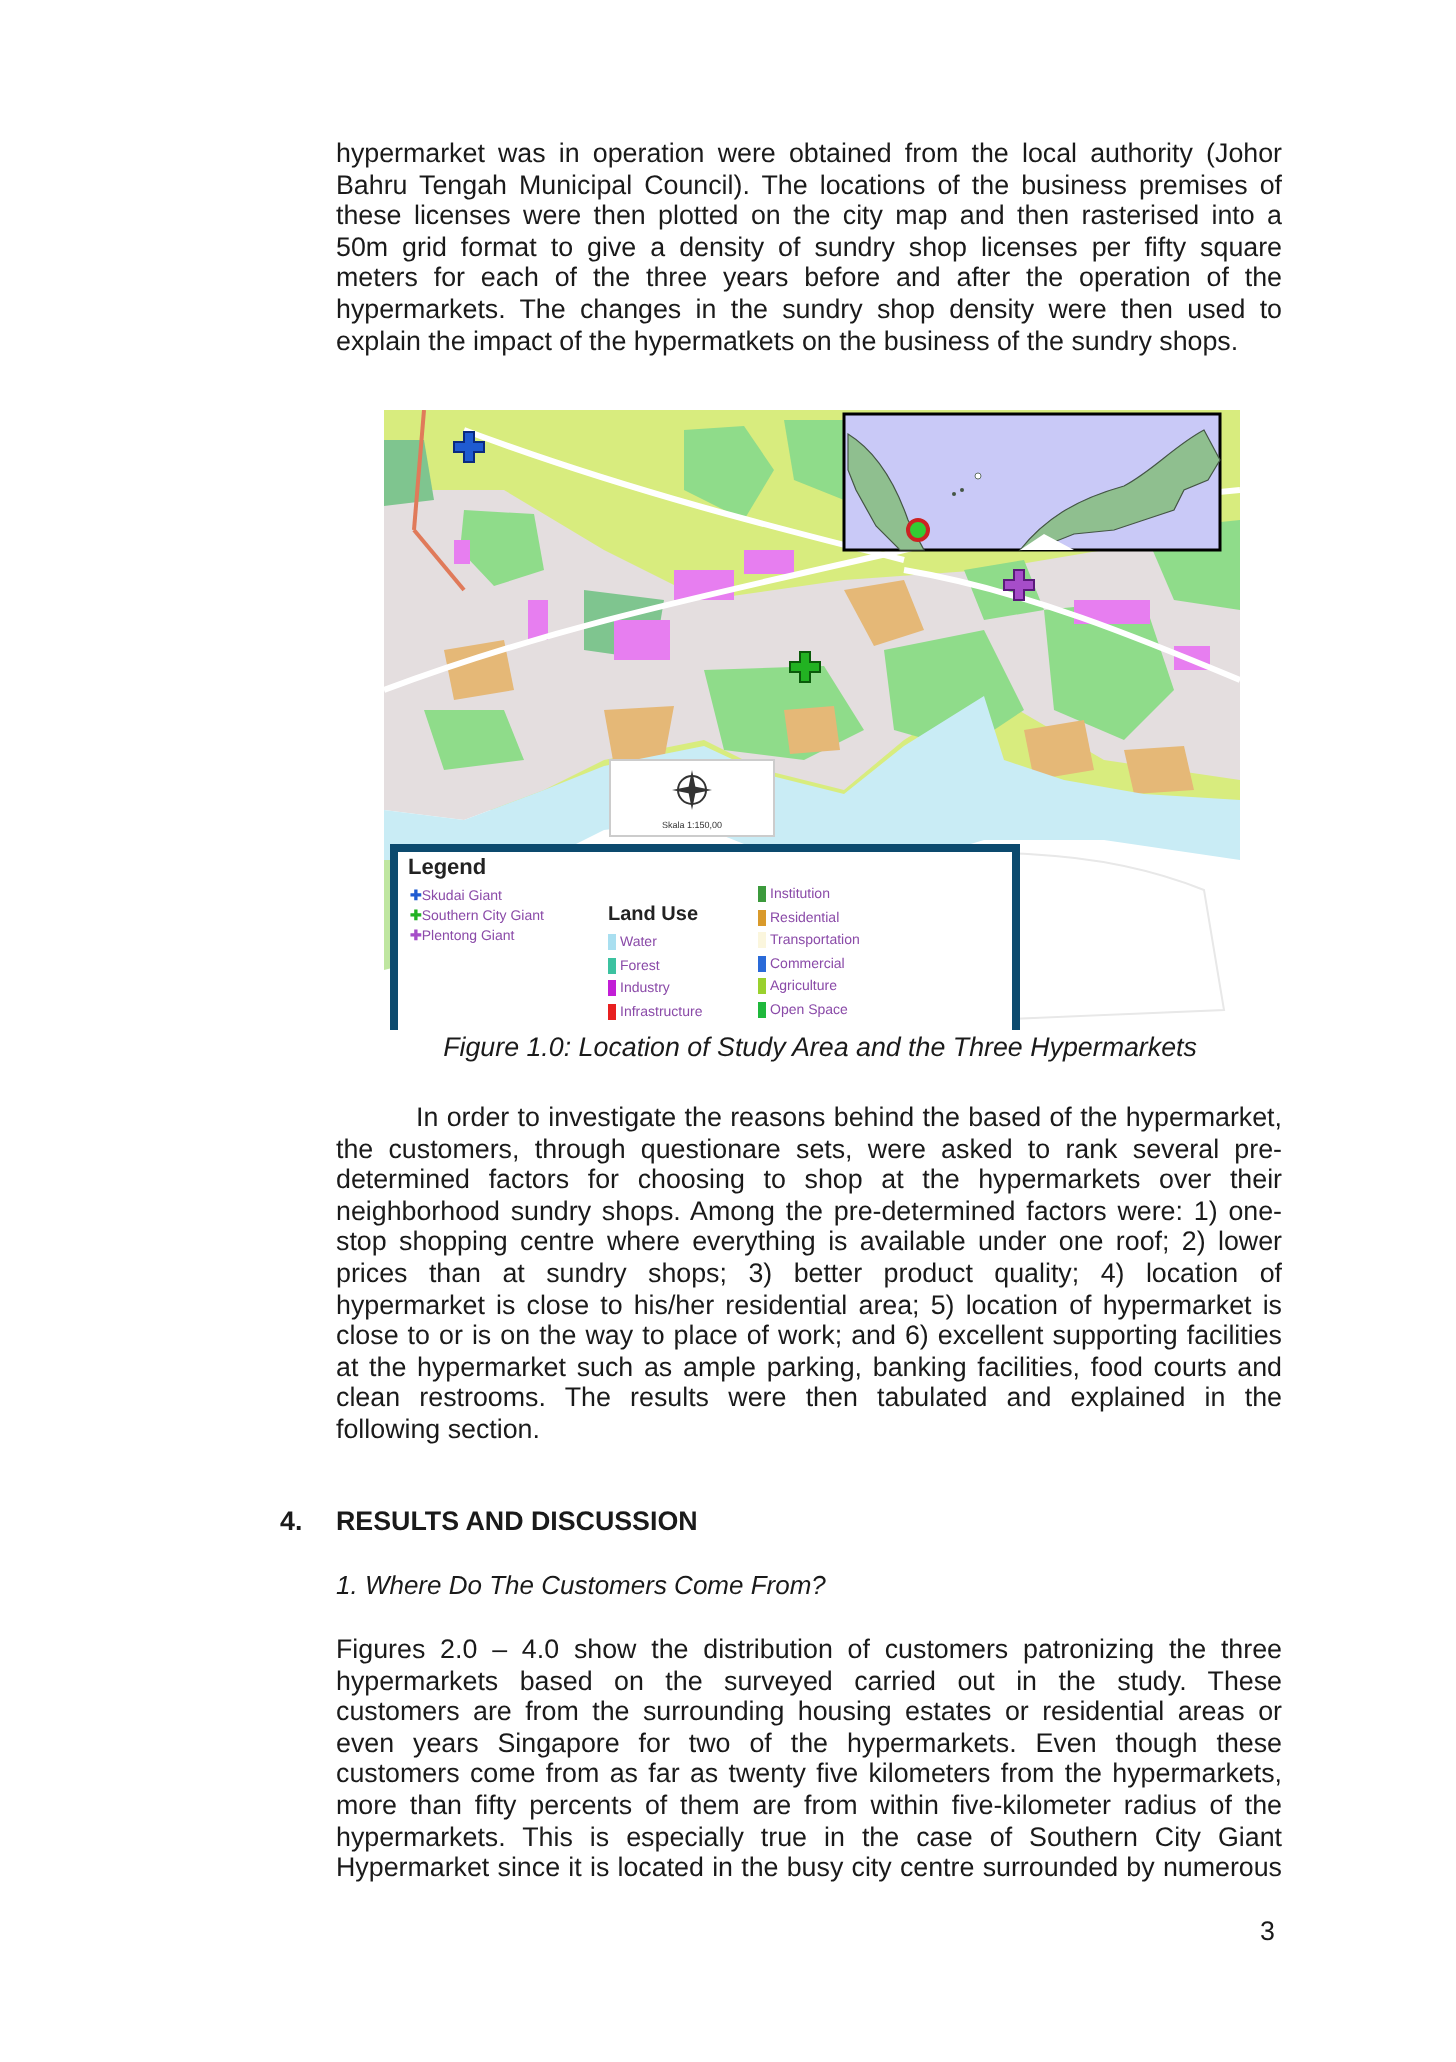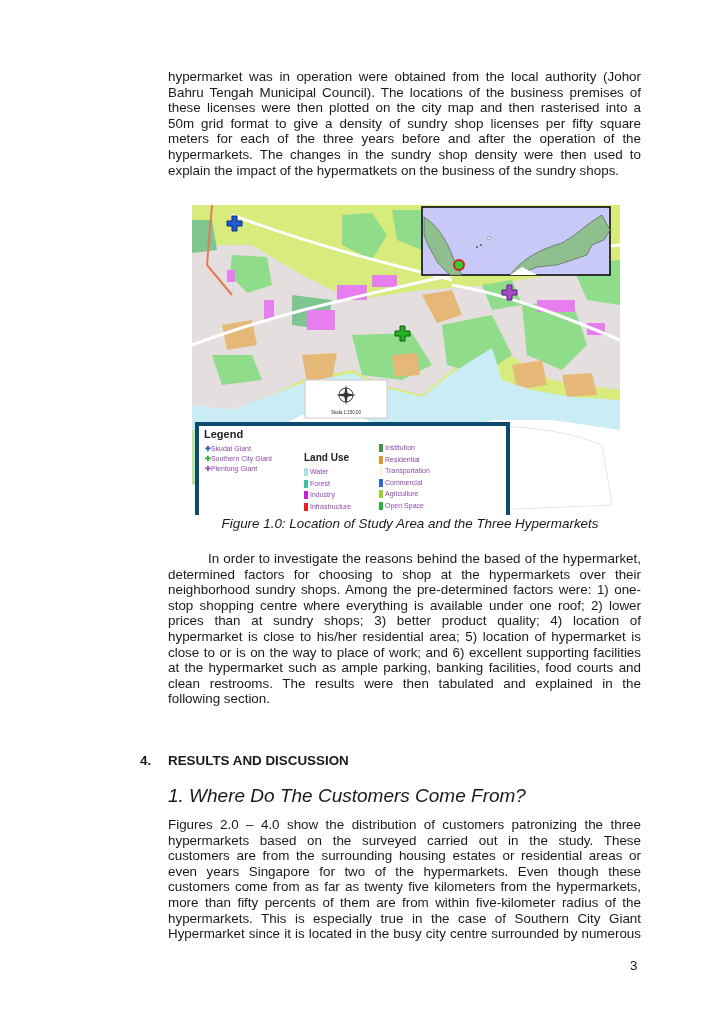--- a/index.html
+++ b/index.html
@@ -9,21 +9,21 @@
             text-align: justify; text-align-last: left; }
     .para .ln { display: block; text-align: justify; text-align-last: justify; white-space: nowrap; }
     .para .ln.last { text-align-last: left; }
     .p1 { top: 69px; }
     .figure { position: absolute; left: 192px; top: 205px; width: 428px; height: 310px; overflow: hidden; background: #ffffff; }
     .caption { position: absolute; left: 150px; width: 520px; top: 516px; text-align: center; font-style: italic; font-size: 13.4px; }
     .p2 { top: 551px; }
     .indent { padding-left: 40px; }
     .sec-num { position: absolute; left: 140px; top: 753px; font-weight: bold; font-size: 13.4px; }
     .sec-title { position: absolute; left: 168px; top: 753px; font-weight: bold; font-size: 13.4px; }
-    .subhead { position: absolute; left: 168px; top: 785px; font-style: italic; font-size: 19px; }
+    .subhead { position: absolute; left: 168px; top: 785px; font-style: italic; font-size: 13px; }
     .p3 { top: 817px; }
     .pagenum { position: absolute; left: 630px; top: 958px; font-size: 13.4px; }
   </style>
 </head>
 <body>
 
 <div class="para p1">
   <span class="ln">hypermarket was in operation were obtained from the local authority (Johor</span>
   <span class="ln">Bahru Tengah Municipal Council). The locations of the business premises of</span>
   <span class="ln">these licenses were then plotted on the city map and then rasterised into a</span>
@@ -135,20 +135,21 @@
       <div><span style="display:inline-block; width:4px; height:8px; background:#9ad12e; margin-right:2px; vertical-align:middle;"></span><span>Agriculture</span></div>
       <div><span style="display:inline-block; width:4px; height:8px; background:#1fb83c; margin-right:2px; vertical-align:middle;"></span><span>Open Space</span></div>
     </div>
   </div>
 </div>
 
 <div class="caption">Figure 1.0: Location of Study Area and the Three Hypermarkets</div>
 
 <div class="para p2">
   <span class="ln indent">In order to investigate the reasons behind the based of the hypermarket,</span>
+  <span class="ln">the customers, through questionare sets, were asked to rank several pre-</span>
   <span class="ln">determined factors for choosing to shop at the hypermarkets over their</span>
   <span class="ln">neighborhood sundry shops. Among the pre-determined factors were: 1) one-</span>
   <span class="ln">stop shopping centre where everything is available under one roof; 2) lower</span>
   <span class="ln">prices than at sundry shops; 3) better product quality; 4) location of</span>
   <span class="ln">hypermarket is close to his/her residential area; 5) location of hypermarket is</span>
   <span class="ln">close to or is on the way to place of work; and 6) excellent supporting facilities</span>
   <span class="ln">at the hypermarket such as ample parking, banking facilities, food courts and</span>
   <span class="ln">clean restrooms. The results were then tabulated and explained in the</span>
   <span class="ln last">following section.</span>
 </div>

